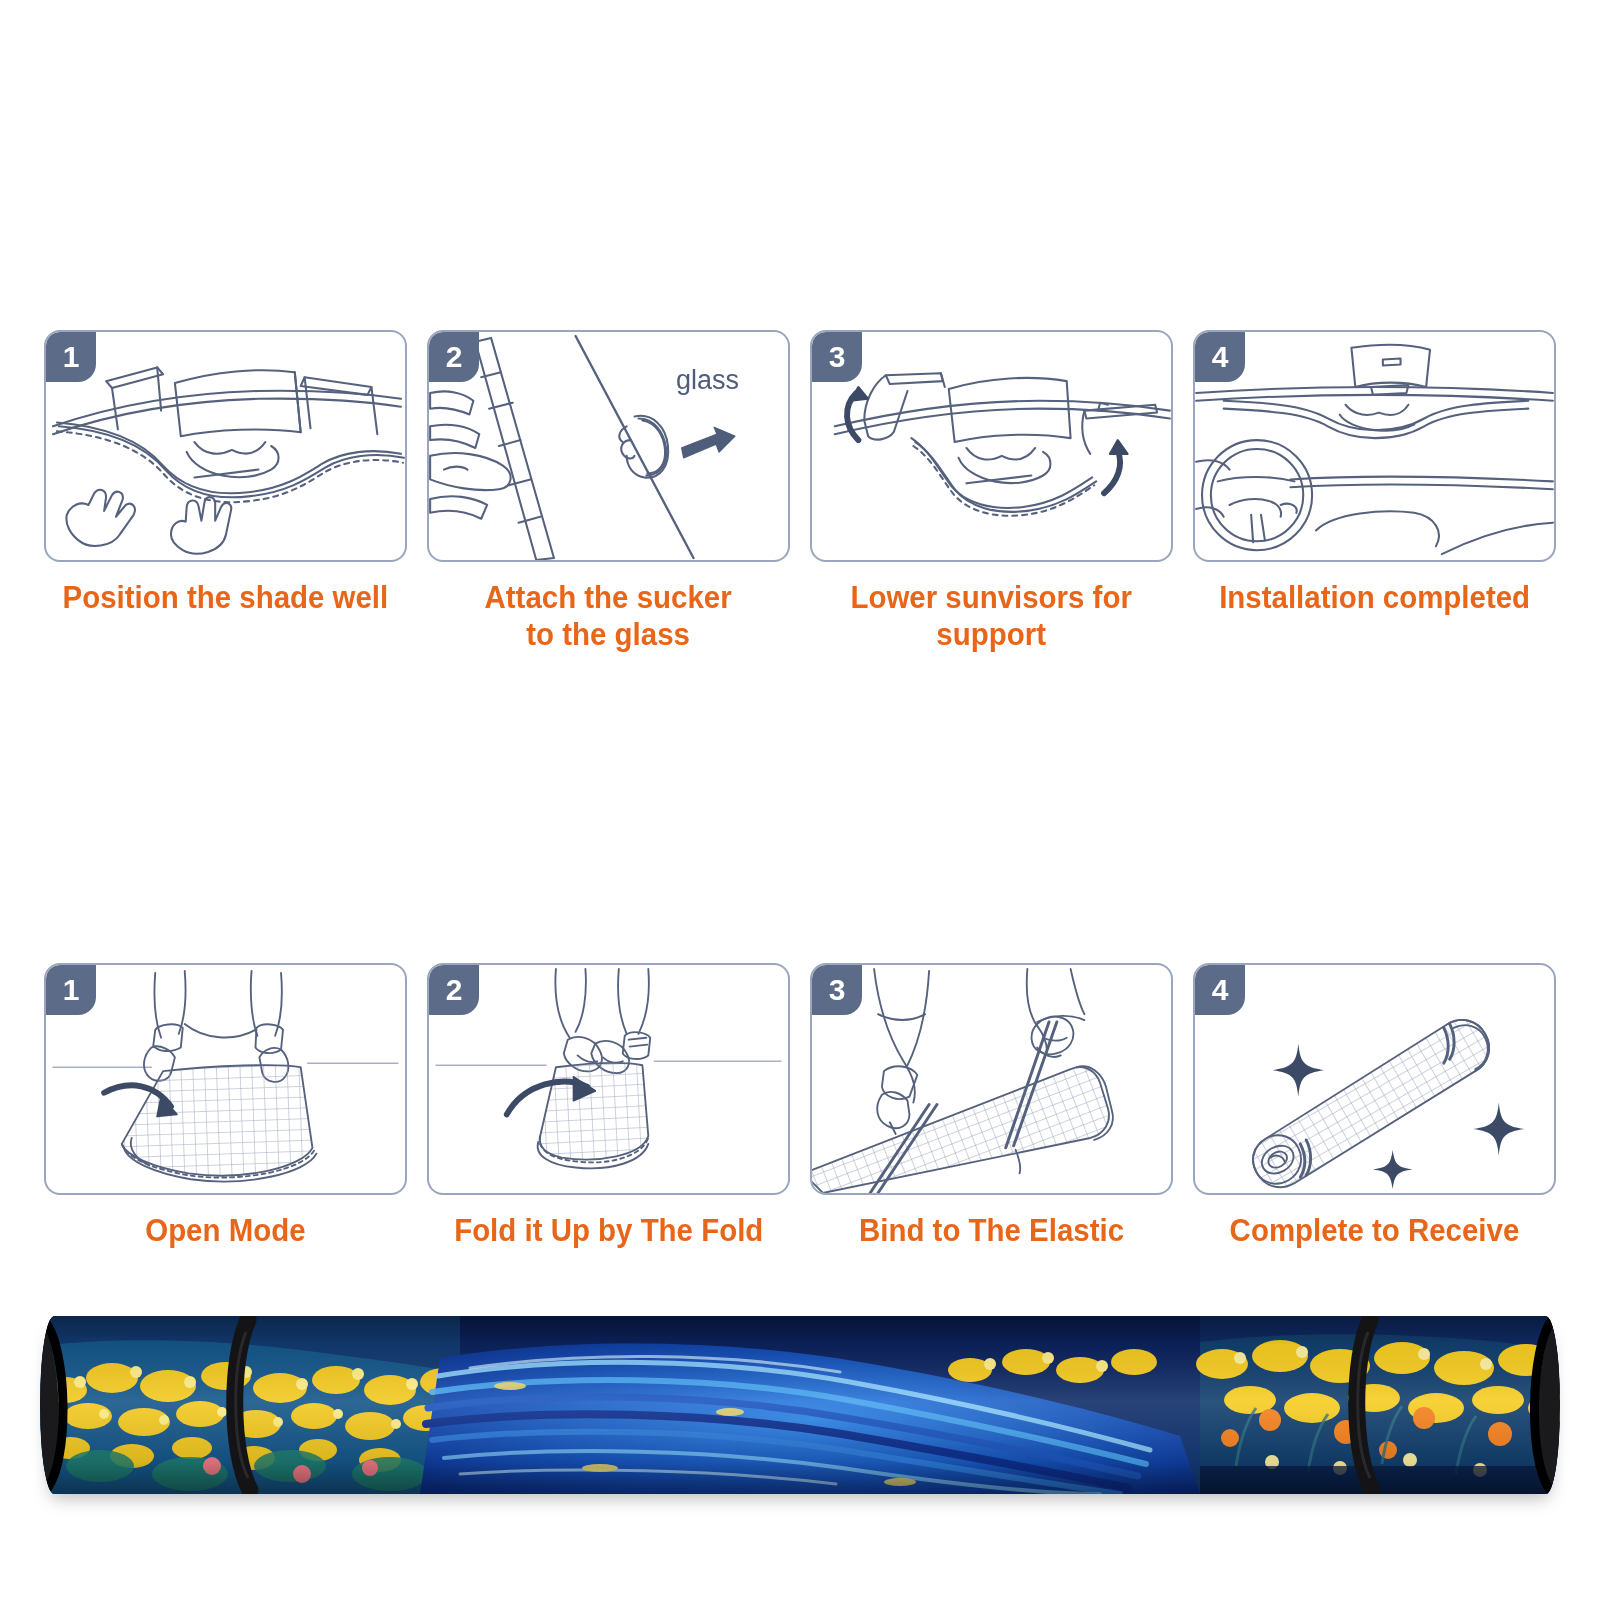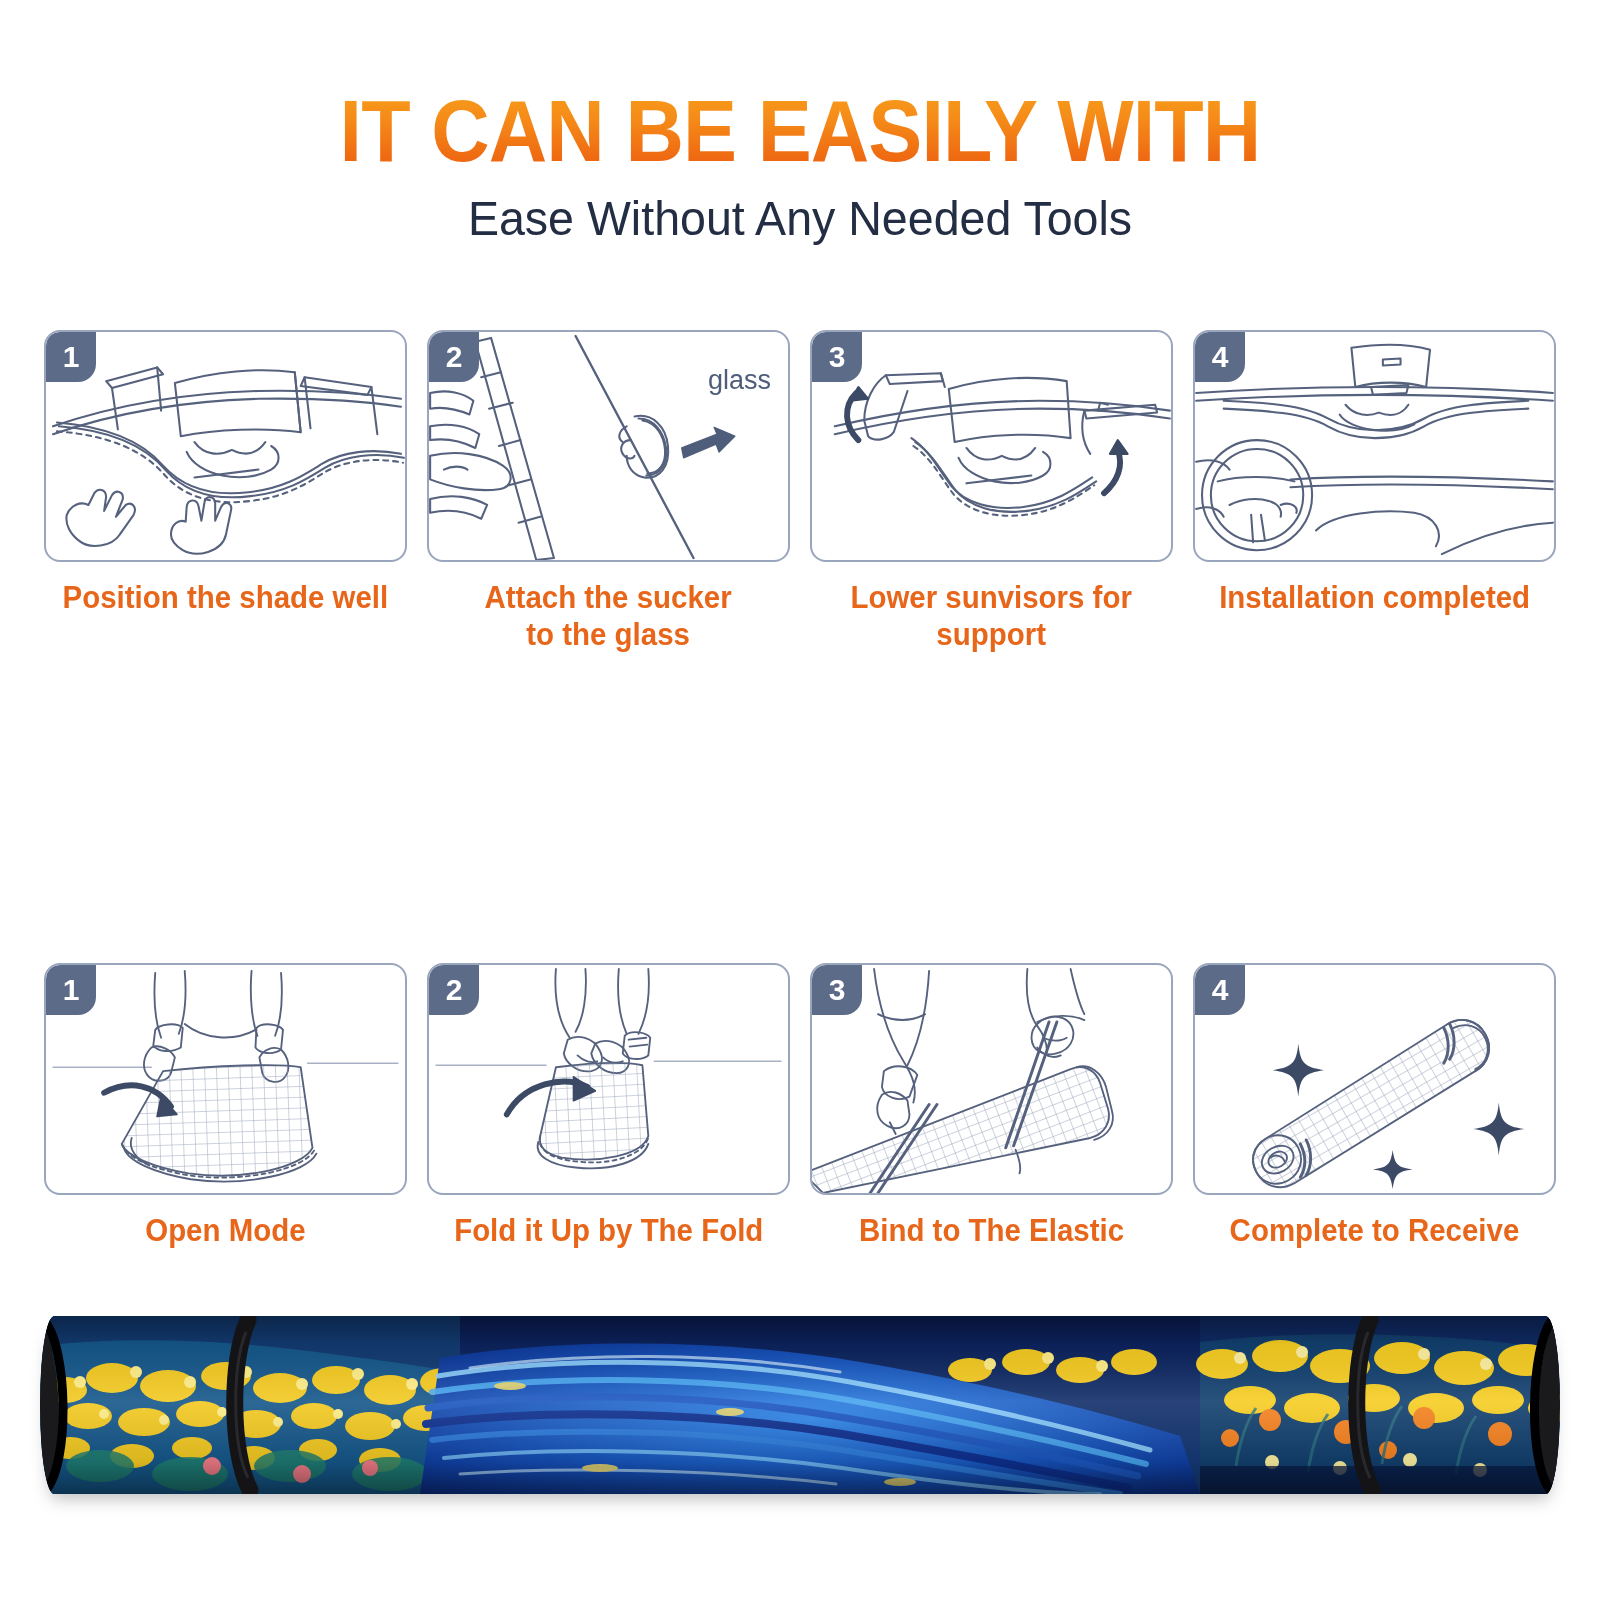--- a/index.html
+++ b/index.html
@@ -108,21 +108,20 @@
     transform: scaleX(0.95);
     white-space: pre-line;
   }
 
   .glass-label {
     position: absolute;
     font-family: "Liberation Sans Narrow", "Liberation Sans", sans-serif;
     font-weight: 400;
     font-size: 27px;
     color: #4e5d7a;
-    margin-left: 32px;
   }
 
   
   .product-wrap {
     position: absolute;
     left: 40px;
     top: 1300px;
     width: 1520px;
     height: 210px;
   }
@@ -135,24 +134,20 @@
     overflow: hidden;
     box-shadow: 0 12px 18px -8px rgba(0,0,0,0.28);
   }
   .roll svg { width: 100%; height: 100%; display: block; }
 </style>
 </head>
 <body>
 
 <div class="page">
 
-  <div class="section-head" style="position:absolute; left:0; top:86px; width:1600px;">
-    <div class="head-main">IT CAN BE EASILY WITH</div>
-    <div class="head-sub">Ease Without Any Needed Tools</div>
-  </div>
 
   <div class="panel-row" style="top:330px;">
 
     <div class="step">
       <div class="panel r1">
         <div class="badge">1</div>
         <div class="art">
           <svg viewBox="0 0 363 232" fill="none" stroke="#55617d" stroke-width="2.1" stroke-linecap="round" stroke-linejoin="round">
 
             <path d="M6 96 C70 74 140 62 215 60 C270 59 320 62 360 68"></path>

